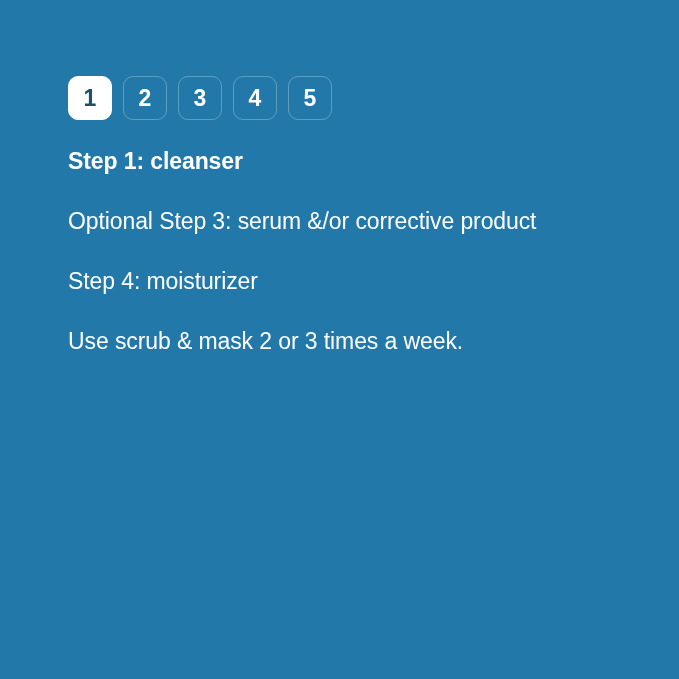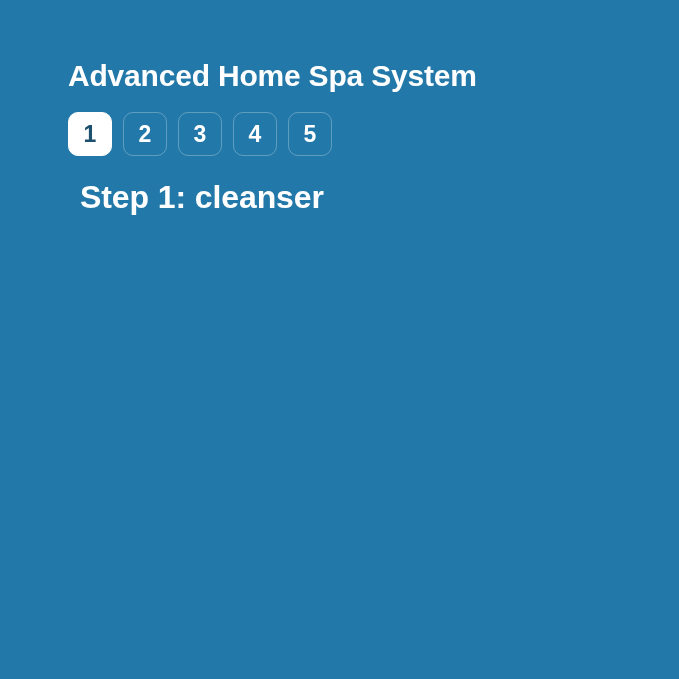--- a/index.html
+++ b/index.html
@@ -62,23 +62,23 @@
     border-color: #ffffff;
     color: #1d4f6f;
   }
 
   .steps-list {
     margin-top: 24px;
   }
 
   .step-line {
     color: #ffffff;
-    font-size: 32px;
+    font-size: 23px;
     line-height: 34px;
-    margin: 0 0 26px 12px;
+    margin: 0 0 26px 0;
     max-width: 505px;
     font-weight: normal;
     letter-spacing: -0.1px;
   }
 
   .step-line.bold {
     font-weight: bold;
   }
 
   .step-line.note {
@@ -87,21 +87,20 @@
 
   .step-line:last-child {
     margin-bottom: 0;
   }
 </style>
 </head>
 <body>
 
 <div class="card">
 
-  <h1 class="title">Advanced Home Spa System</h1>
 
   <div class="step-nav">
     <div class="step-badge active">
       <span>1</span>
     </div>
     <div class="step-badge">
       <span>2</span>
     </div>
     <div class="step-badge">
       <span>3</span>
@@ -109,15 +108,18 @@
     <div class="step-badge">
       <span>4</span>
     </div>
     <div class="step-badge">
       <span>5</span>
     </div>
   </div>
 
   <div class="steps-list">
     <p class="step-line bold">Step 1:  cleanser</p>
+    <p class="step-line">Optional Step 3:  serum &amp;/or corrective product</p>
+    <p class="step-line">Step 4:  moisturizer</p>
+    <p class="step-line note">Use scrub &amp; mask 2 or 3 times a week.</p>
   </div>
 
 </div>
 
 </body></html>

